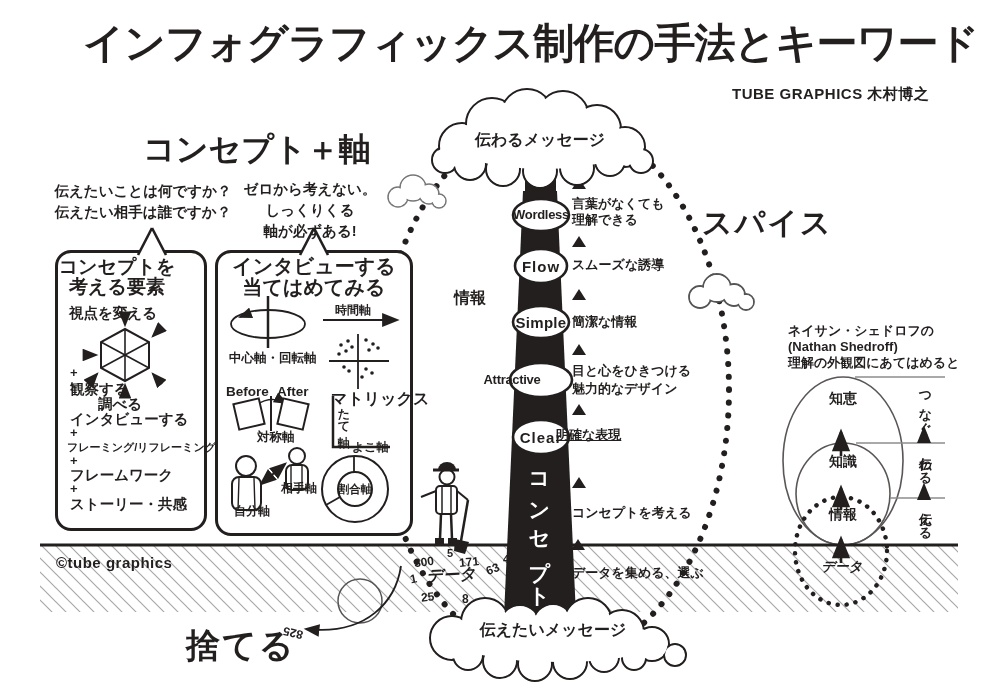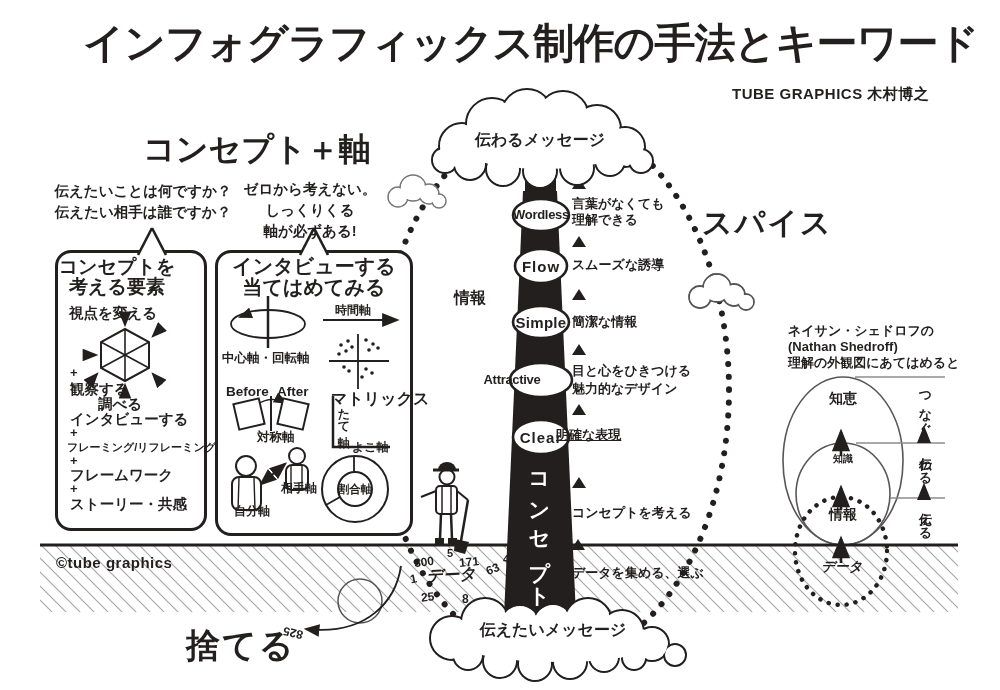--- a/index.html
+++ b/index.html
@@ -341,21 +341,21 @@
 <div class="t plus" style="left:70px;top:454px;">+</div>
 <div class="t itm" style="left:70px;top:468px;font-family:Liberation Mono, monospace;">フレームワーク</div>
 <div class="t plus" style="left:70px;top:482px;">+</div>
 <div class="t itm" style="left:70px;top:496px;">ストーリー・共感</div>
 
 <div class="t c b9" style="left:215px;top:256px;width:198px;font-size:20px;line-height:21px;">
   <span style="display:block">インタビューする</span>
   <span style="display:block">当てはめてみる</span>
 </div>
 <div class="t albl" style="left:335px;top:304px;">時間軸</div>
-<div class="t albl" style="left:222px;top:351px;font-size:12.5px;">中心軸・回転軸</div>
+<div class="t albl" style="left:229px;top:351px;font-size:12.5px;">中心軸・回転軸</div>
 <div class="t albl" style="left:331px;top:390px;font-size:16px;">マトリックス</div>
 <div class="t b8" style="left:226px;top:384px;font-size:13.5px;">Before</div>
 <div class="t b8" style="left:277px;top:384px;font-size:13.5px;">After</div>
 <div class="t albl" style="left:257px;top:430px;font-size:12.5px;">対称軸</div>
 <div class="t albl vert" style="left:336px;top:399px;">たて軸</div>
 <div class="t albl" style="left:352px;top:441px;">よこ軸</div>
 <div class="t albl" style="left:281px;top:482px;">相手軸</div>
 <div class="t albl" style="left:234px;top:505px;">自分軸</div>
 <div class="t b8" style="left:325px;top:483px;width:60px;text-align:center;font-size:11.5px;">割合軸</div>
 
@@ -397,20 +397,20 @@
 <div class="t" style="left:56px;top:554px;font-size:15px;font-weight:600;letter-spacing:0.5px;">©tube graphics</div>
 
 <div class="t b9" style="left:186px;top:626px;font-size:34px;letter-spacing:2px;">捨てる</div>
 
 <div class="t b7" style="left:788px;top:323px;font-size:13px;line-height:16px;">
   <span style="display:block">ネイサン・シェドロフの</span>
   <span style="display:block">(Nathan Shedroff)</span>
   <span style="display:block">理解の外観図にあてはめると</span>
 </div>
 <div class="t c b8" style="left:813px;top:390px;width:60px;font-size:14px;">知恵</div>
-<div class="t c b8" style="left:813px;top:453px;width:60px;font-size:10px;">知識</div>
+<div class="t c b8" style="left:813px;top:453px;width:60px;font-size:14px;">知識</div>
 <div class="t c b8" style="left:813px;top:506px;width:60px;font-size:14px;">情報</div>
 <div class="t c b8" style="left:813px;top:559px;width:60px;font-size:13.5px;transform:skewX(-12deg);">データ</div>
 <div class="t vert b7" style="left:917px;top:383px;font-size:13px;">つなぐ</div>
 <div class="t vert b7" style="left:917px;top:448px;font-size:13px;">伝わる</div>
 <div class="t vert b7" style="left:917px;top:503px;font-size:13px;">伝える</div>
 
 </div>
 
 </body></html>

